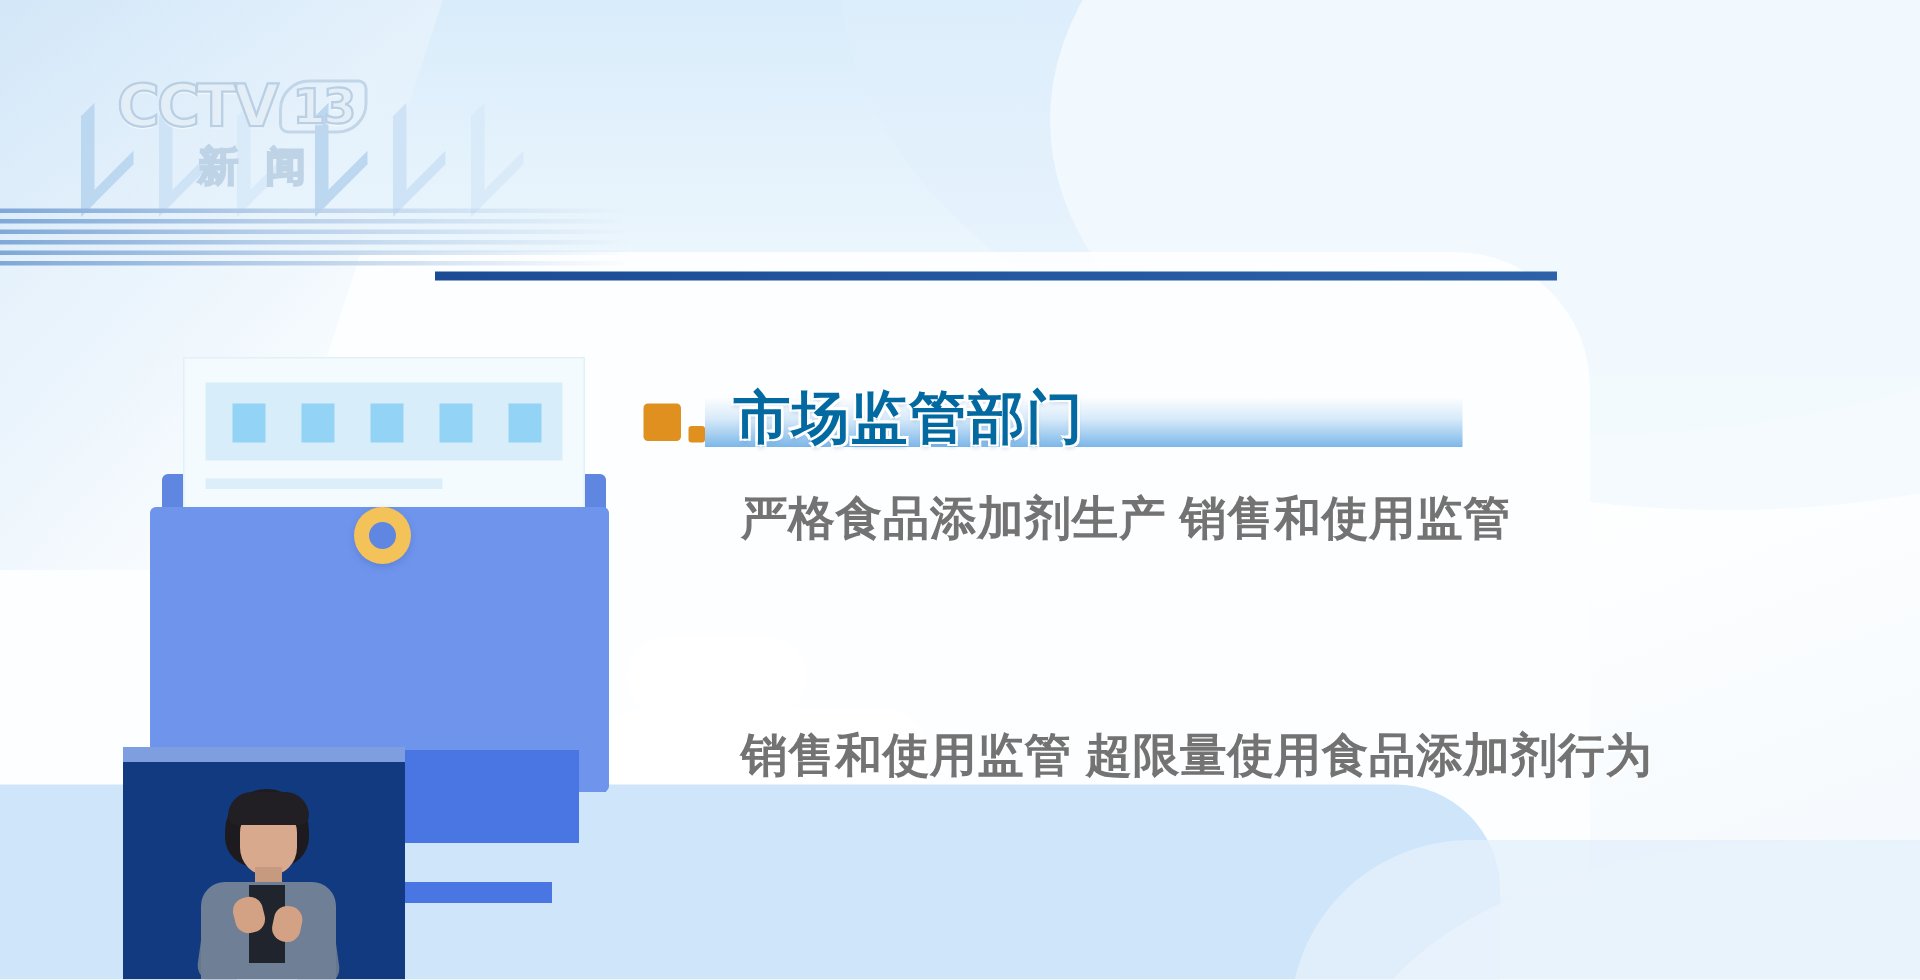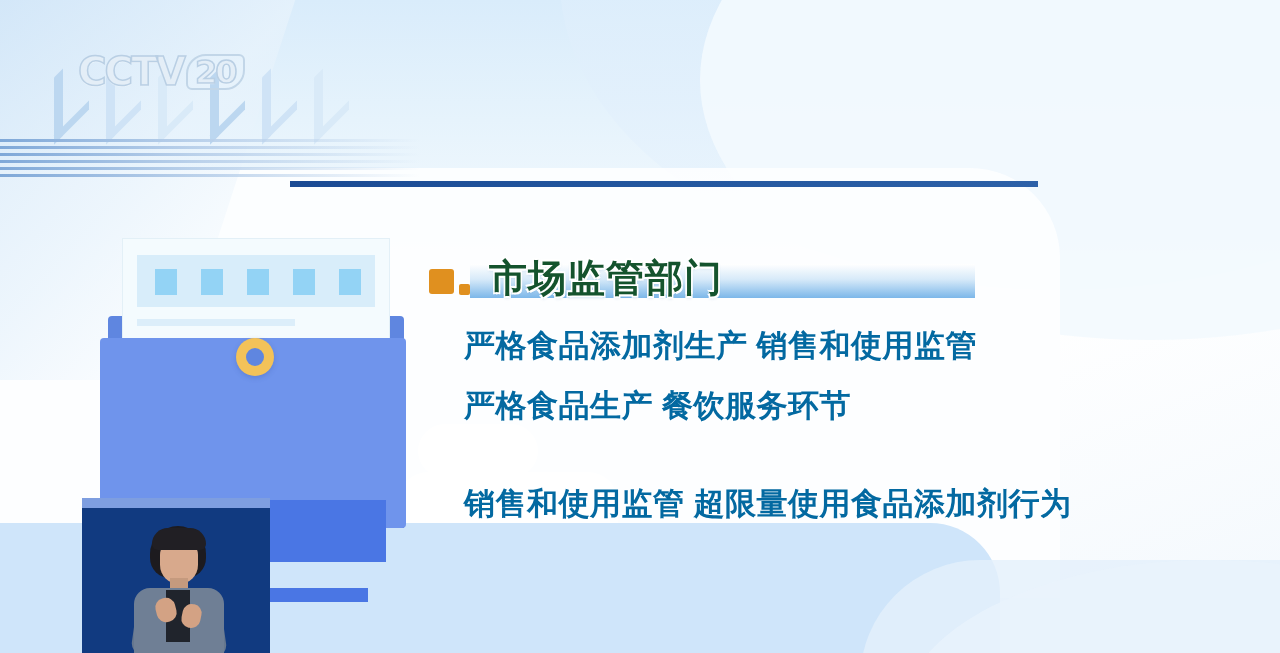--- a/index.html
+++ b/index.html
@@ -207,38 +207,38 @@
     left: 459px; top: 284px;
     width: 11px; height: 11px;
     background: #e0901f;
     border-radius: 2px;
   }
   .sec-heading {
     position: absolute;
     left: 489px; top: 253px;
     font-size: 38px;
     font-weight: 700;
-    color: #14532d;
+    color: #0369a1;
     letter-spacing: 1px;
     white-space: nowrap;
     text-shadow:
       -1.6px -1.6px 0 #ffffff,
        1.6px -1.6px 0 #ffffff,
       -1.6px  1.6px 0 #ffffff,
        1.6px  1.6px 0 #ffffff,
        0 2px 3px rgba(40,100,170,.25);
   }
 
   
   .body-line {
     position: absolute;
-    left: 464px;
+    left: 494px;
     font-size: 31px;
     font-weight: 700;
-    color: #0369a1;
+    color: #737373;
     letter-spacing: .5px;
     white-space: nowrap;
     text-shadow: 1px 1px 0 rgba(255,255,255,.8);
   }
   .bl-1 { top: 325px; }
   .bl-2 { top: 385px; }
   .bl-3 { top: 424px; }
   .bl-4 { top: 483px; }
 
   
@@ -431,22 +431,23 @@
     <div class="ln" style="top:0px;"></div>
     <div class="ln" style="top:7px;"></div>
     <div class="ln" style="top:14px;"></div>
     <div class="ln" style="top:21px;"></div>
     <div class="ln" style="top:28px;"></div>
     <div class="ln" style="top:35px;"></div>
   </div>
 
   <div class="logo">
     <div class="logo-main">
-      <span>CCTV</span><span class="logo-13">20</span>
+      <span>CCTV</span><span class="logo-13">13</span>
     </div>
+    <div class="logo-sub">新闻</div>
   </div>
 
   <div class="title-underline"></div>
 
   <div class="folder">
     <div class="folder-back"></div>
     <div class="folder-doc">
       <div class="doc-strip">
         <div class="doc-sq" style="left:18px;"></div>
         <div class="doc-sq" style="left:64px;"></div>
@@ -464,21 +465,20 @@
       <div class="clasp-inner"></div>
     </div>
   </div>
 
   <div class="sec-bar"></div>
   <div class="bullet-lg"></div>
   <div class="bullet-sm"></div>
   <div class="sec-heading">市场监管部门</div>
 
   <div class="body-line bl-1">严格食品添加剂生产 销售和使用监管</div>
-  <div class="body-line bl-2">严格食品生产 餐饮服务环节</div>
   <div class="body-line bl-4">销售和使用监管 超限量使用食品添加剂行为</div>
 
   <div class="inset-tab"></div>
   <div class="inset">
     <div class="ip-arm-l"></div>
     <div class="ip-arm-r"></div>
     <div class="ip-hair"></div>
     <div class="ip-face"></div>
     <div class="ip-hair-front"></div>
     <div class="ip-neck"></div>

